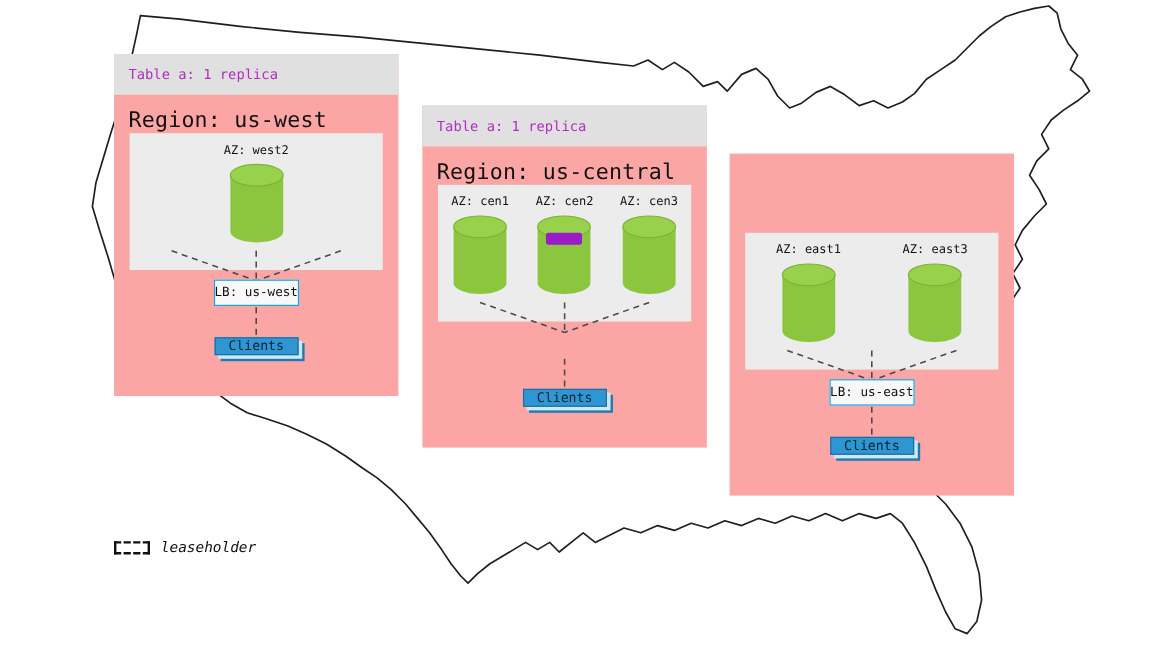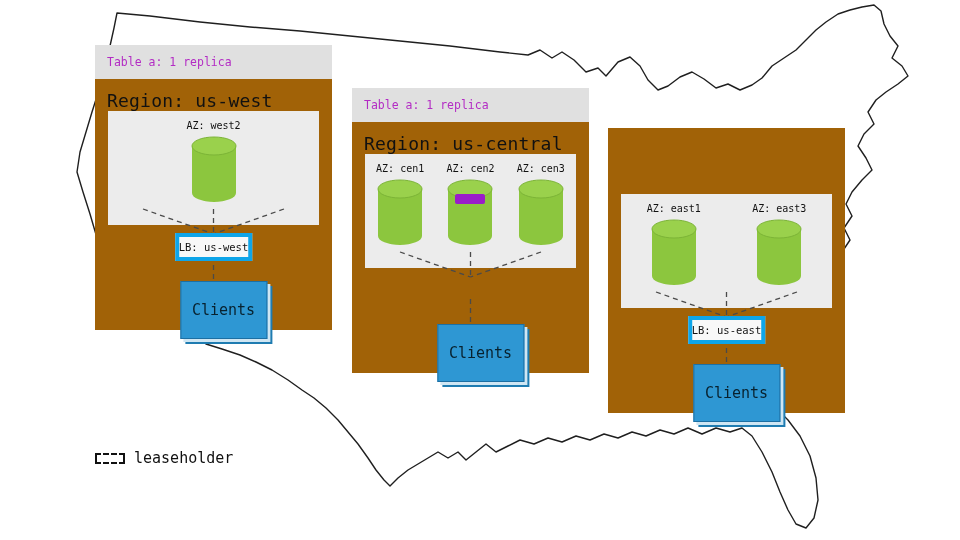--- a/index.html
+++ b/index.html
@@ -14,21 +14,21 @@
   }
   
   #map-svg { position: absolute; inset: 0; }
   #map-svg path { fill: #ffffff; stroke: #1f1f1f; stroke-width: 1.4; stroke-linejoin: round; }
 
   
   .panel {
     position: absolute;
     width: 237px;
     height: 285px;
-    background: #a16207;
+    background: #fca5a5;
   }
   .panel-header {
     height: 34px;
     background: #e0e0e0;
     padding: 10px 12px 0 12px;
     font-size: 11.5px;
     color: #b32cc4;
     white-space: nowrap;
     overflow: hidden;
   }
@@ -78,57 +78,56 @@
     inset: 0;
     pointer-events: none;
   }
   .connectors path { stroke: #4a4a4a; stroke-width: 1.3; fill: none; stroke-dasharray: 5,4; }
   .lb-box {
     position: absolute;
     top: 188px;
     left: 50%;
     transform: translateX(-50%);
     background: #f8f8f8;
-    border: 4px solid #0ea5e9;
+    border: 1px solid #0ea5e9;
     font-size: 10.5px;
     color: #111;
     padding: 4px 0;
     white-space: nowrap;
   }
   .clients {
     position: absolute;
     top: 236px;
     left: 50%;
     transform: translateX(-50%);
     background: #2e97d3;
     border: 1px solid #1c6fa3;
     color: #08222f;
-    font-size: 15px;
-    padding: 19px 11px;
+    font-size: 11px;
+    padding: 0 11px;
     white-space: nowrap;
     box-shadow: 3px 3px 0 #cfe6f3, 5px 5px 0 #1f7cb1;
-    margin-left: 10px;
   }
 
   
   .legend {
     position: absolute;
     left: 95px;
     top: 449px;
     display: flex;
     align-items: center;
     gap: 9px;
   }
   .legend-swatch {
     width: 30px;
     height: 11px;
     background: #ffffff;
     border: 2px dashed #111111;
   }
-  .legend-label { font-size: 15px; color: #111; }
+  .legend-label { font-size: 12px; color: #111; font-style: italic; }
 </style>
 </head>
 <body>
 
 <div id="stage">
 
   <svg id="map-svg" viewBox="0 0 960 540">
     <path d="M117,13 L150,16 L200,22 L250,27 L300,31 L350,36 L400,41 L450,46 L500,52 L528,55
       L540,50 L552,58 L562,52 L574,60 L586,72 L598,68 L606,76 L618,62 L630,57 L640,66 L648,80 L658,90 L668,86 L680,77 L692,72 L704,79 L716,88 L728,84 L740,90 L752,85
       L762,78 L772,66 L784,58 L796,50 L806,40 L816,30 L826,22 L838,14 L850,10 L862,7 L874,5 L881,11

